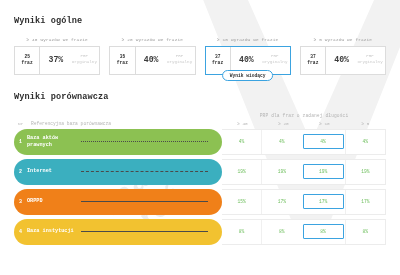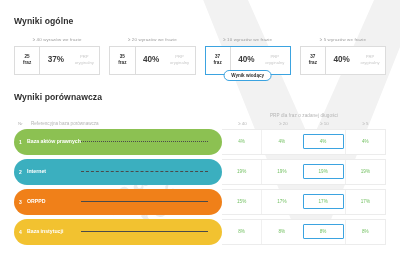--- a/index.html
+++ b/index.html
@@ -47,20 +47,21 @@
     color: #ececec;
     white-space: nowrap;
     line-height: 1.18;
   }
 
   
   .page {
     position: relative;
     z-index: 2;
     padding: 16px 14px 0 14px;
+    font-family: Liberation Mono, monospace;
   }
 
   h2.section-title {
     font-size: 8.6px;
     font-weight: 700;
     color: #2e2e2e;
     letter-spacing: .1px;
     margin-bottom: 11px;
   }
 

